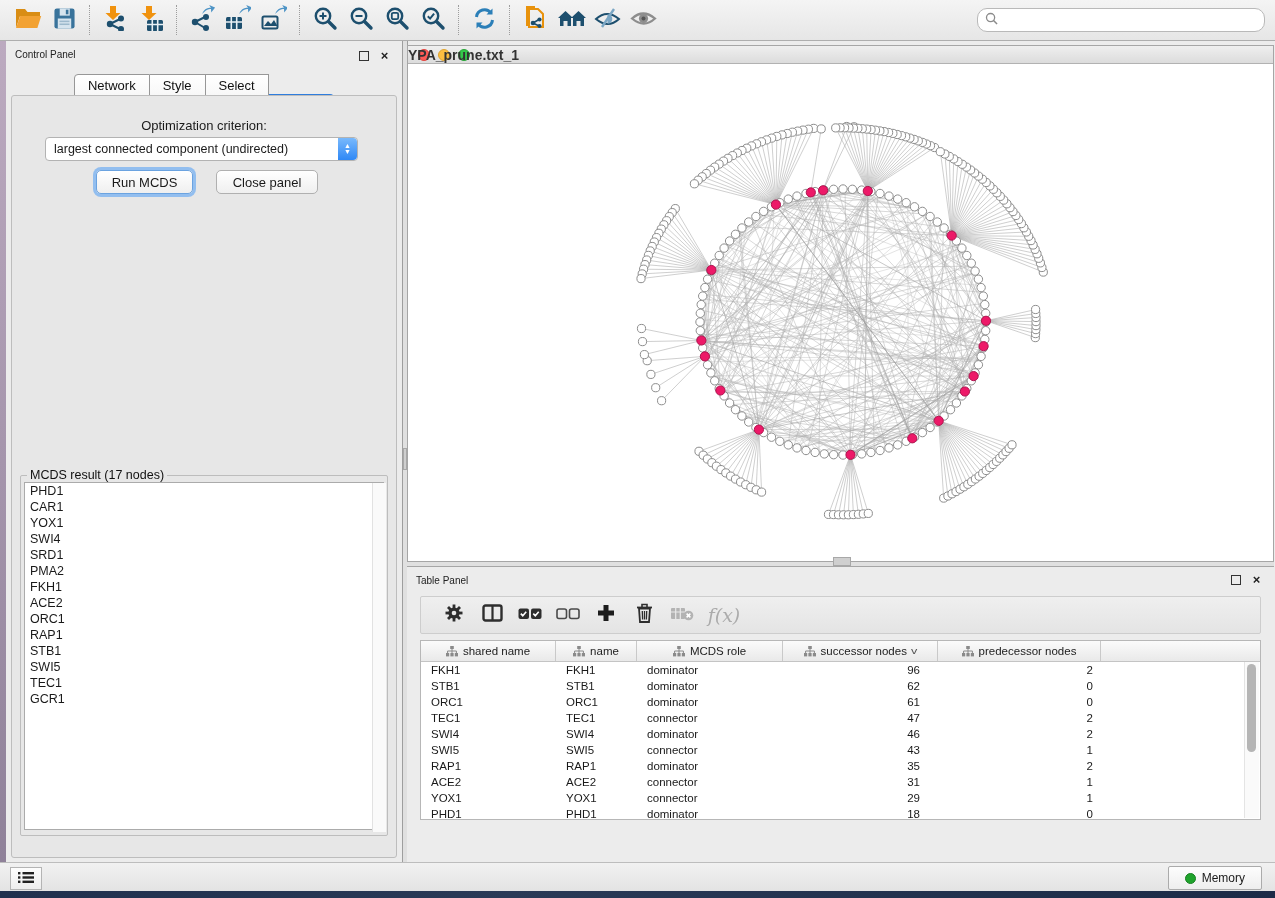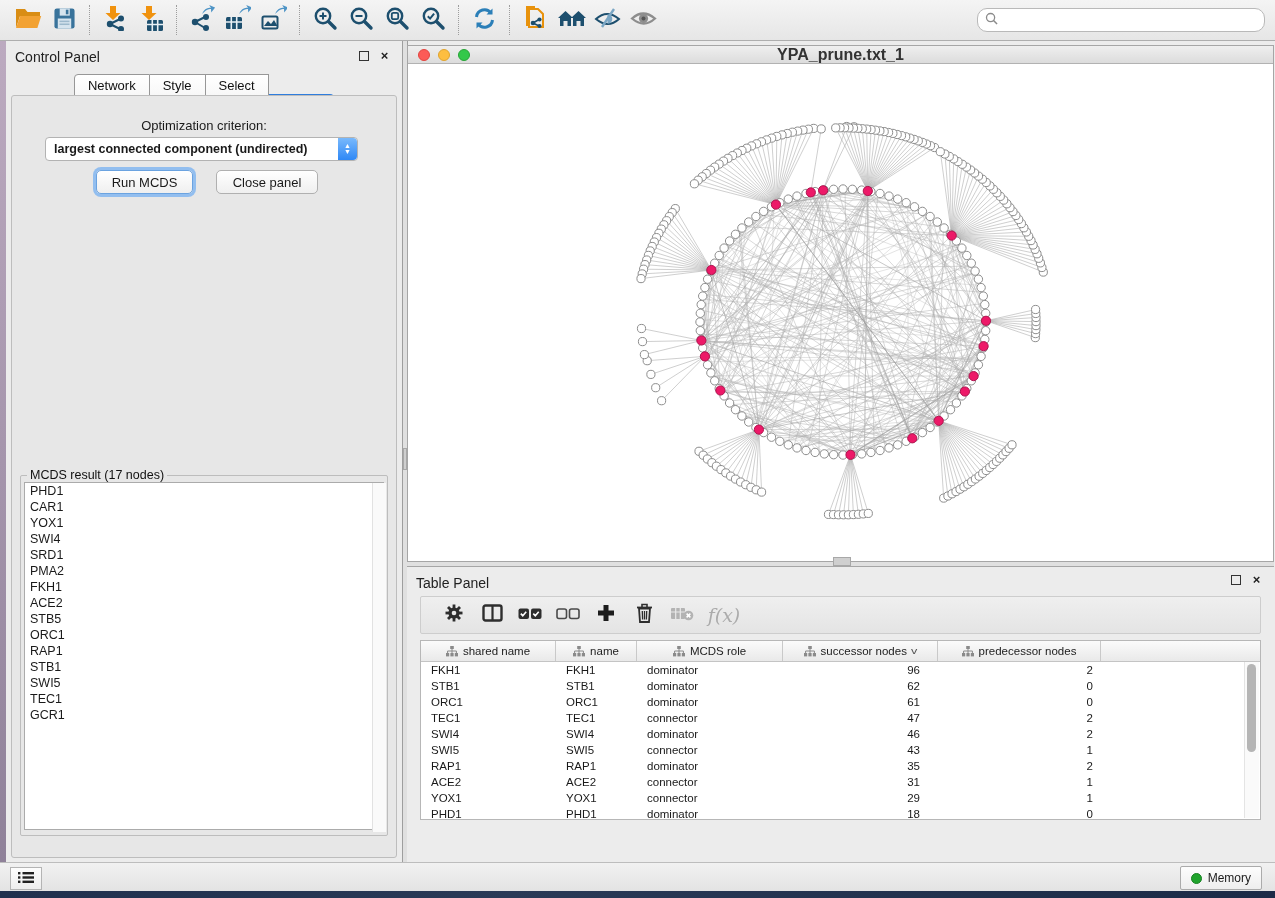--- a/index.html
+++ b/index.html
@@ -15,35 +15,35 @@
            display:flex;align-items:center;padding:0 10px;}
   .tbtn{width:36px;height:32px;display:flex;align-items:center;justify-content:center;flex:none;}
   .tsep{width:0;height:30px;border-left:1px dotted #9d9d9d;margin:0 7px;flex:none;}
   .searchbox{margin-left:auto;width:272px;height:22px;background:#fff;border:1px solid #b9b9b9;border-radius:10px;
              display:flex;align-items:center;padding:0 7px;gap:5px;}
   .searchbox input{border:none;outline:none;flex:1;font-size:12px;background:transparent;font-family:inherit;}
 
   
   .cpanel{position:absolute;left:6px;top:41px;width:397px;height:821px;background:#ececec;box-sizing:border-box;
           border-right:1px solid #9e9e9e;}
-  .panel-title{position:absolute;left:9px;top:8px;font-size:14px;color:#222;text-align:right;}
+  .panel-title{position:absolute;left:9px;top:8px;font-size:10px;color:#222;text-align:right;}
   .win-mini{position:absolute;top:9px;width:11px;height:11px;display:flex;align-items:center;justify-content:center;
             font-size:13px;font-weight:bold;color:#222;}
   .mini-float{border:1.5px solid #333;width:8px;height:8px;}
   .segrow{display:flex;justify-content:center;position:absolute;left:0;right:0;}
   .seg{border:1px solid #979797;border-left-width:0;background:linear-gradient(#ffffff,#f0f0f0);
        font-size:13px;padding:3px 13px;line-height:15px;color:#111;}
   .seg:first-child{border-left-width:1px;border-radius:4px 0 0 4px;}
   .seg:last-child{border-radius:0 4px 4px 0;}
   .seg.sel{background:linear-gradient(#74b6fb,#2f88f6);color:#fff;border-color:#2f7ddd;margin-top:20px;}
   .cp-tabs{top:33px;}
   .cp-box{position:absolute;left:5px;right:5px;top:54px;bottom:4px;background:#e7e7e7;border:1px solid #bdbdbd;border-radius:3px;}
   .opt-label{position:absolute;top:22px;left:0;right:0;text-align:center;font-size:13px;}
   .combo{position:absolute;left:33px;right:38px;top:41px;height:22px;background:#fff;border:1px solid #b3b3b3;border-radius:4px;
-         display:flex;align-items:center;font-size:12.5px;font-weight:bold;}
+         display:flex;align-items:center;font-size:12.5px;}
   .combo .val{flex:1;padding:0 8px;white-space:nowrap;overflow:hidden;}
   .combo .stepper{width:19px;align-self:stretch;background:linear-gradient(#79b9fc,#2f88f6);border-radius:0 4px 4px 0;
                   display:flex;flex-direction:column;align-items:center;justify-content:center;color:#fff;font-size:7px;line-height:6px;}
   .btn{position:absolute;top:74px;height:24px;background:linear-gradient(#ffffff,#efefef);border:1px solid #b0b0b0;
        border-radius:5px;font-size:13px;display:flex;align-items:center;justify-content:center;box-sizing:border-box;}
   .btn.focusring{box-shadow:0 0 0 3px rgba(90,163,245,.6);border-color:#6ba3e0;}
   fieldset.grp{position:absolute;left:8px;right:8px;top:372px;bottom:21px;margin:0;padding:0;
                border:1px solid #bdbdbd;border-radius:2px;}
   fieldset.grp legend{font-size:12.5px;margin-left:6px;padding:0 3px;color:#111;}
   .mcds-list{position:absolute;left:3px;right:3px;top:0px;bottom:3px;background:#fff;border:1px solid #ababab;overflow:hidden;}
@@ -54,21 +54,21 @@
   .vsplit{position:absolute;left:403px;top:41px;width:4px;height:821px;background:#e0e0e0;border-right:1px solid #9e9e9e;}
   .vgrip{position:absolute;left:403px;top:448px;width:4px;height:22px;background:#cfcfcf;border:1px solid #a8a8a8;box-sizing:border-box;}
 
   .netwin{position:absolute;left:407px;top:45px;right:1px;height:517px;background:#fff;border:1px solid #a6a6a6;box-sizing:border-box;}
   .net-titlebar{position:relative;height:17px;background:linear-gradient(#efefef,#dcdcdc);border-bottom:1px solid #b2b2b2;
                 display:flex;align-items:center;}
   .tl{width:12px;height:12px;border-radius:50%;margin-left:8px;flex:none;box-sizing:border-box;}
   .tl.red{background:#fc5b57;border:1px solid #e2443f;margin-left:10px;}
   .tl.yellow{background:#fdbe41;border:1px solid #e0a42e;}
   .tl.green{background:#34c84a;border:1px solid #27a436;}
-  .net-title{position:absolute;left:0;right:0;text-align:center;font-size:16px;font-weight:bold;color:#333;}
+  .net-title{position:absolute;left:0;right:0;text-align:left;font-size:14px;font-weight:bold;color:#333;}
   .net-canvas{position:absolute;left:0;right:0;top:17px;bottom:0;overflow:hidden;}
 
   .hsplit{position:absolute;left:407px;top:562px;right:1px;height:4px;background:#e0e0e0;}
   .hgrip{position:absolute;left:833px;top:557px;width:18px;height:9px;background:#cfcfcf;border:1px solid #a8a8a8;box-sizing:border-box;z-index:3;}
 
   
   .tpanel{position:absolute;left:407px;top:566px;right:1px;height:296px;background:#ececec;box-sizing:border-box;border-top:1px solid #a6a6a6;}
   .tp-toolbar{position:absolute;left:13px;right:13px;top:29px;height:38px;background:linear-gradient(#efefef,#e4e4e4);
               border:1px solid #cdcdcd;border-radius:2px;display:flex;align-items:center;padding-left:14px;gap:0;box-sizing:border-box;}
   .tpbtn{width:38px;height:32px;display:flex;align-items:center;justify-content:center;flex:none;}
@@ -82,21 +82,21 @@
   .tr{display:flex;height:16px;align-items:center;}
   .td{font-size:11.5px;box-sizing:border-box;padding-left:10px;flex:none;white-space:nowrap;overflow:hidden;}
   .td.num{text-align:right;padding-left:0;}
   .tscroll{position:absolute;top:21px;bottom:1px;right:1px;width:14px;background:#fafafa;border-left:1px solid #e4e4e4;}
   .tthumb{position:absolute;left:2px;width:9px;border-radius:5px;background:#b5b5b5;}
   .tp-tabs{bottom:8px;}
   .statusbar{position:absolute;left:0;right:0;top:862px;height:29px;background:linear-gradient(#f1f1f1,#e3e3e3);
              border-top:1px solid #bdbdbd;box-sizing:border-box;}
   .listbtn{position:absolute;left:10px;top:4px;width:30px;height:21px;background:linear-gradient(#fdfdfd,#ededed);
            border:1px solid #b4b4b4;display:flex;align-items:center;justify-content:center;}
-  .membtn{position:absolute;right:13px;top:3px;height:22px;padding:0 10px;background:linear-gradient(#fdfdfd,#eeeeee);
+  .membtn{position:absolute;right:13px;top:3px;height:22px;padding:0 16px;background:linear-gradient(#fdfdfd,#eeeeee);
           border:1px solid #ababab;border-radius:2px;display:flex;align-items:center;gap:6px;font-size:12px;}
   .memdot{width:11px;height:11px;border-radius:50%;background:#1fa32c;border:1px solid #168021;box-sizing:border-box;}
 </style>
 </head>
 <body>
 
 <div class="screen">
 
   <div class="toolbar">
     <div class="tbtn">
@@ -296,21 +296,20 @@
         <div style="position:relative;height:calc(100% - 2px);">
           <div class="mcds-list" id="mcds-list">
               <div class="li">PHD1</div>
               <div class="li">CAR1</div>
               <div class="li">YOX1</div>
               <div class="li">SWI4</div>
               <div class="li">SRD1</div>
               <div class="li">PMA2</div>
               <div class="li">FKH1</div>
               <div class="li">ACE2</div>
-              <div class="li">STB5</div>
               <div class="li">ORC1</div>
               <div class="li">RAP1</div>
               <div class="li">STB1</div>
               <div class="li">SWI5</div>
               <div class="li">TEC1</div>
               <div class="li">GCR1</div>
             </div>
           <div class="mcds-scroll"></div>
         </div>
       </fieldset>

